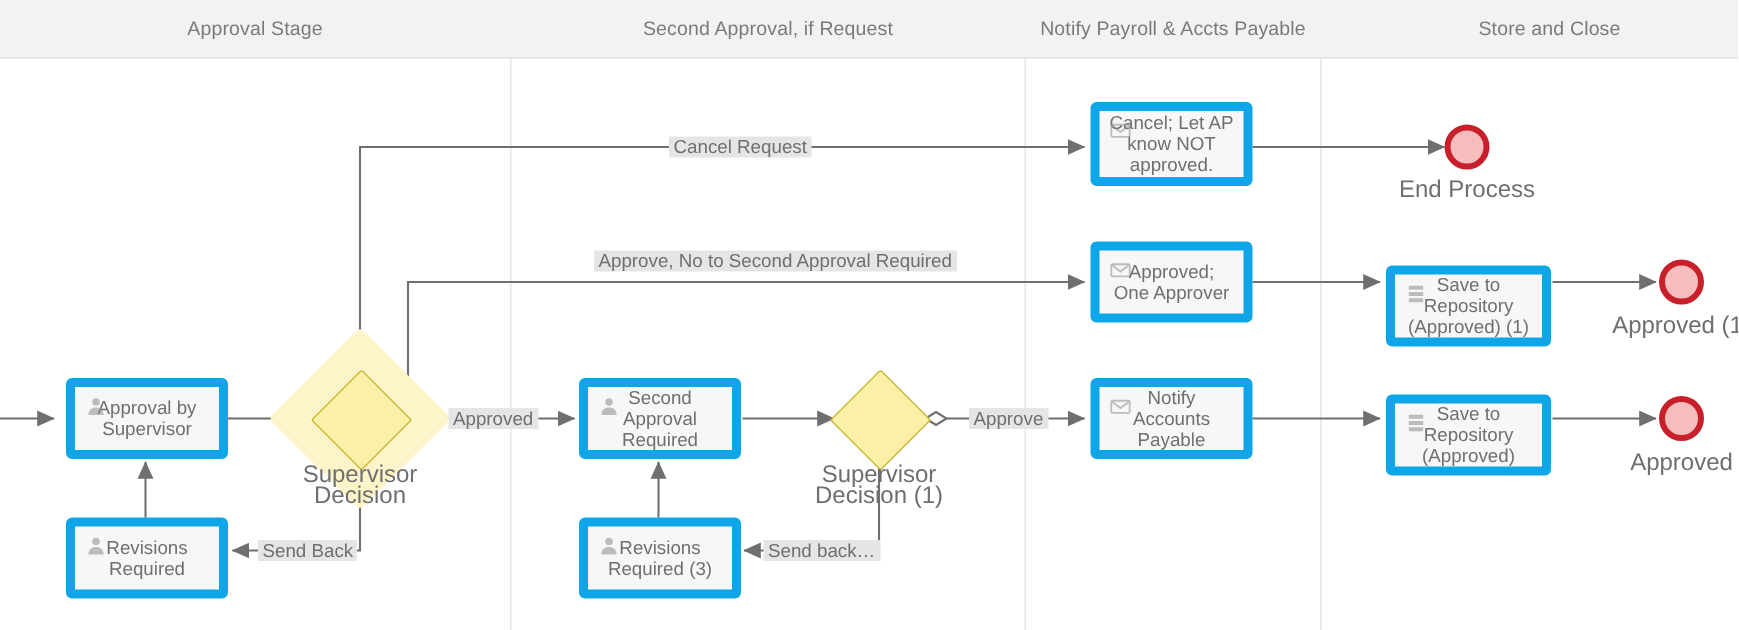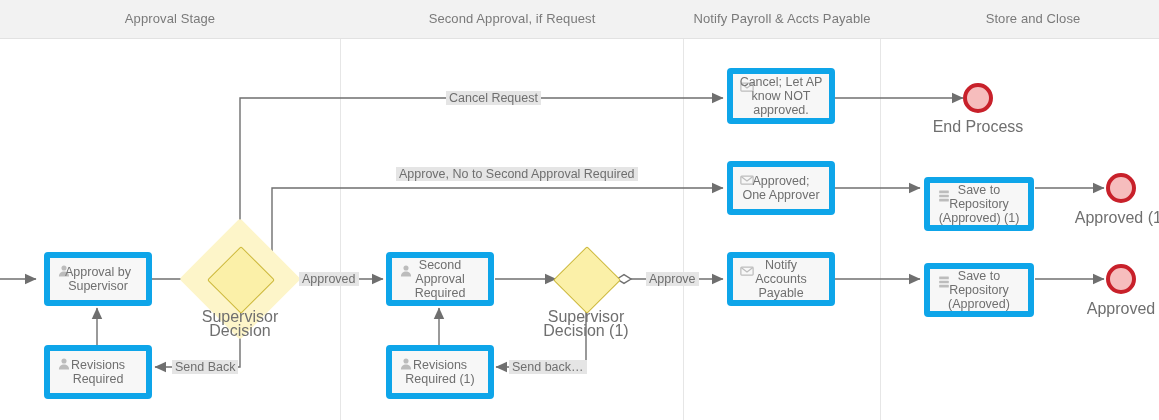--- a/index.html
+++ b/index.html
@@ -216,21 +216,21 @@
       <path d="M2.2,14.4 C2.2,10.6 4.8,8.7 8,8.7 C11.2,8.7 13.8,10.6 13.8,14.4 z" fill="#8d8d8d"></path>
     </svg>
     <span class="tlabel">Second Approval Required</span>
   </div>
 
   <div class="task" style="left:386px; top:345px; width:108px; height:54px;">
     <svg class="tico" viewBox="0 0 16 16">
       <circle cx="8" cy="4.6" r="2.9" fill="#8d8d8d"></circle>
       <path d="M2.2,14.4 C2.2,10.6 4.8,8.7 8,8.7 C11.2,8.7 13.8,10.6 13.8,14.4 z" fill="#8d8d8d"></path>
     </svg>
-    <span class="tlabel">Revisions Required (1)</span>
+    <span class="tlabel">Revisions Required (3)</span>
   </div>
 
   <div class="gw-wrap" style="left:563px; top:256px; width:46px; height:46px;">
     <div class="gw-dia" style="left:0; top:0;"></div>
   </div>
   <div class="nlabel wrap" style="left:536px; top:310px; width:100px;">Supervisor Decision (1)</div>
 
   <div class="task" style="left:727px; top:68px; width:108px; height:56px;">
     <svg class="tico" viewBox="0 0 16 16">
       <rect x="1" y="3.6" width="14" height="9.2" rx="1" fill="none" stroke="#8d8d8d" stroke-width="1.4"></rect>

